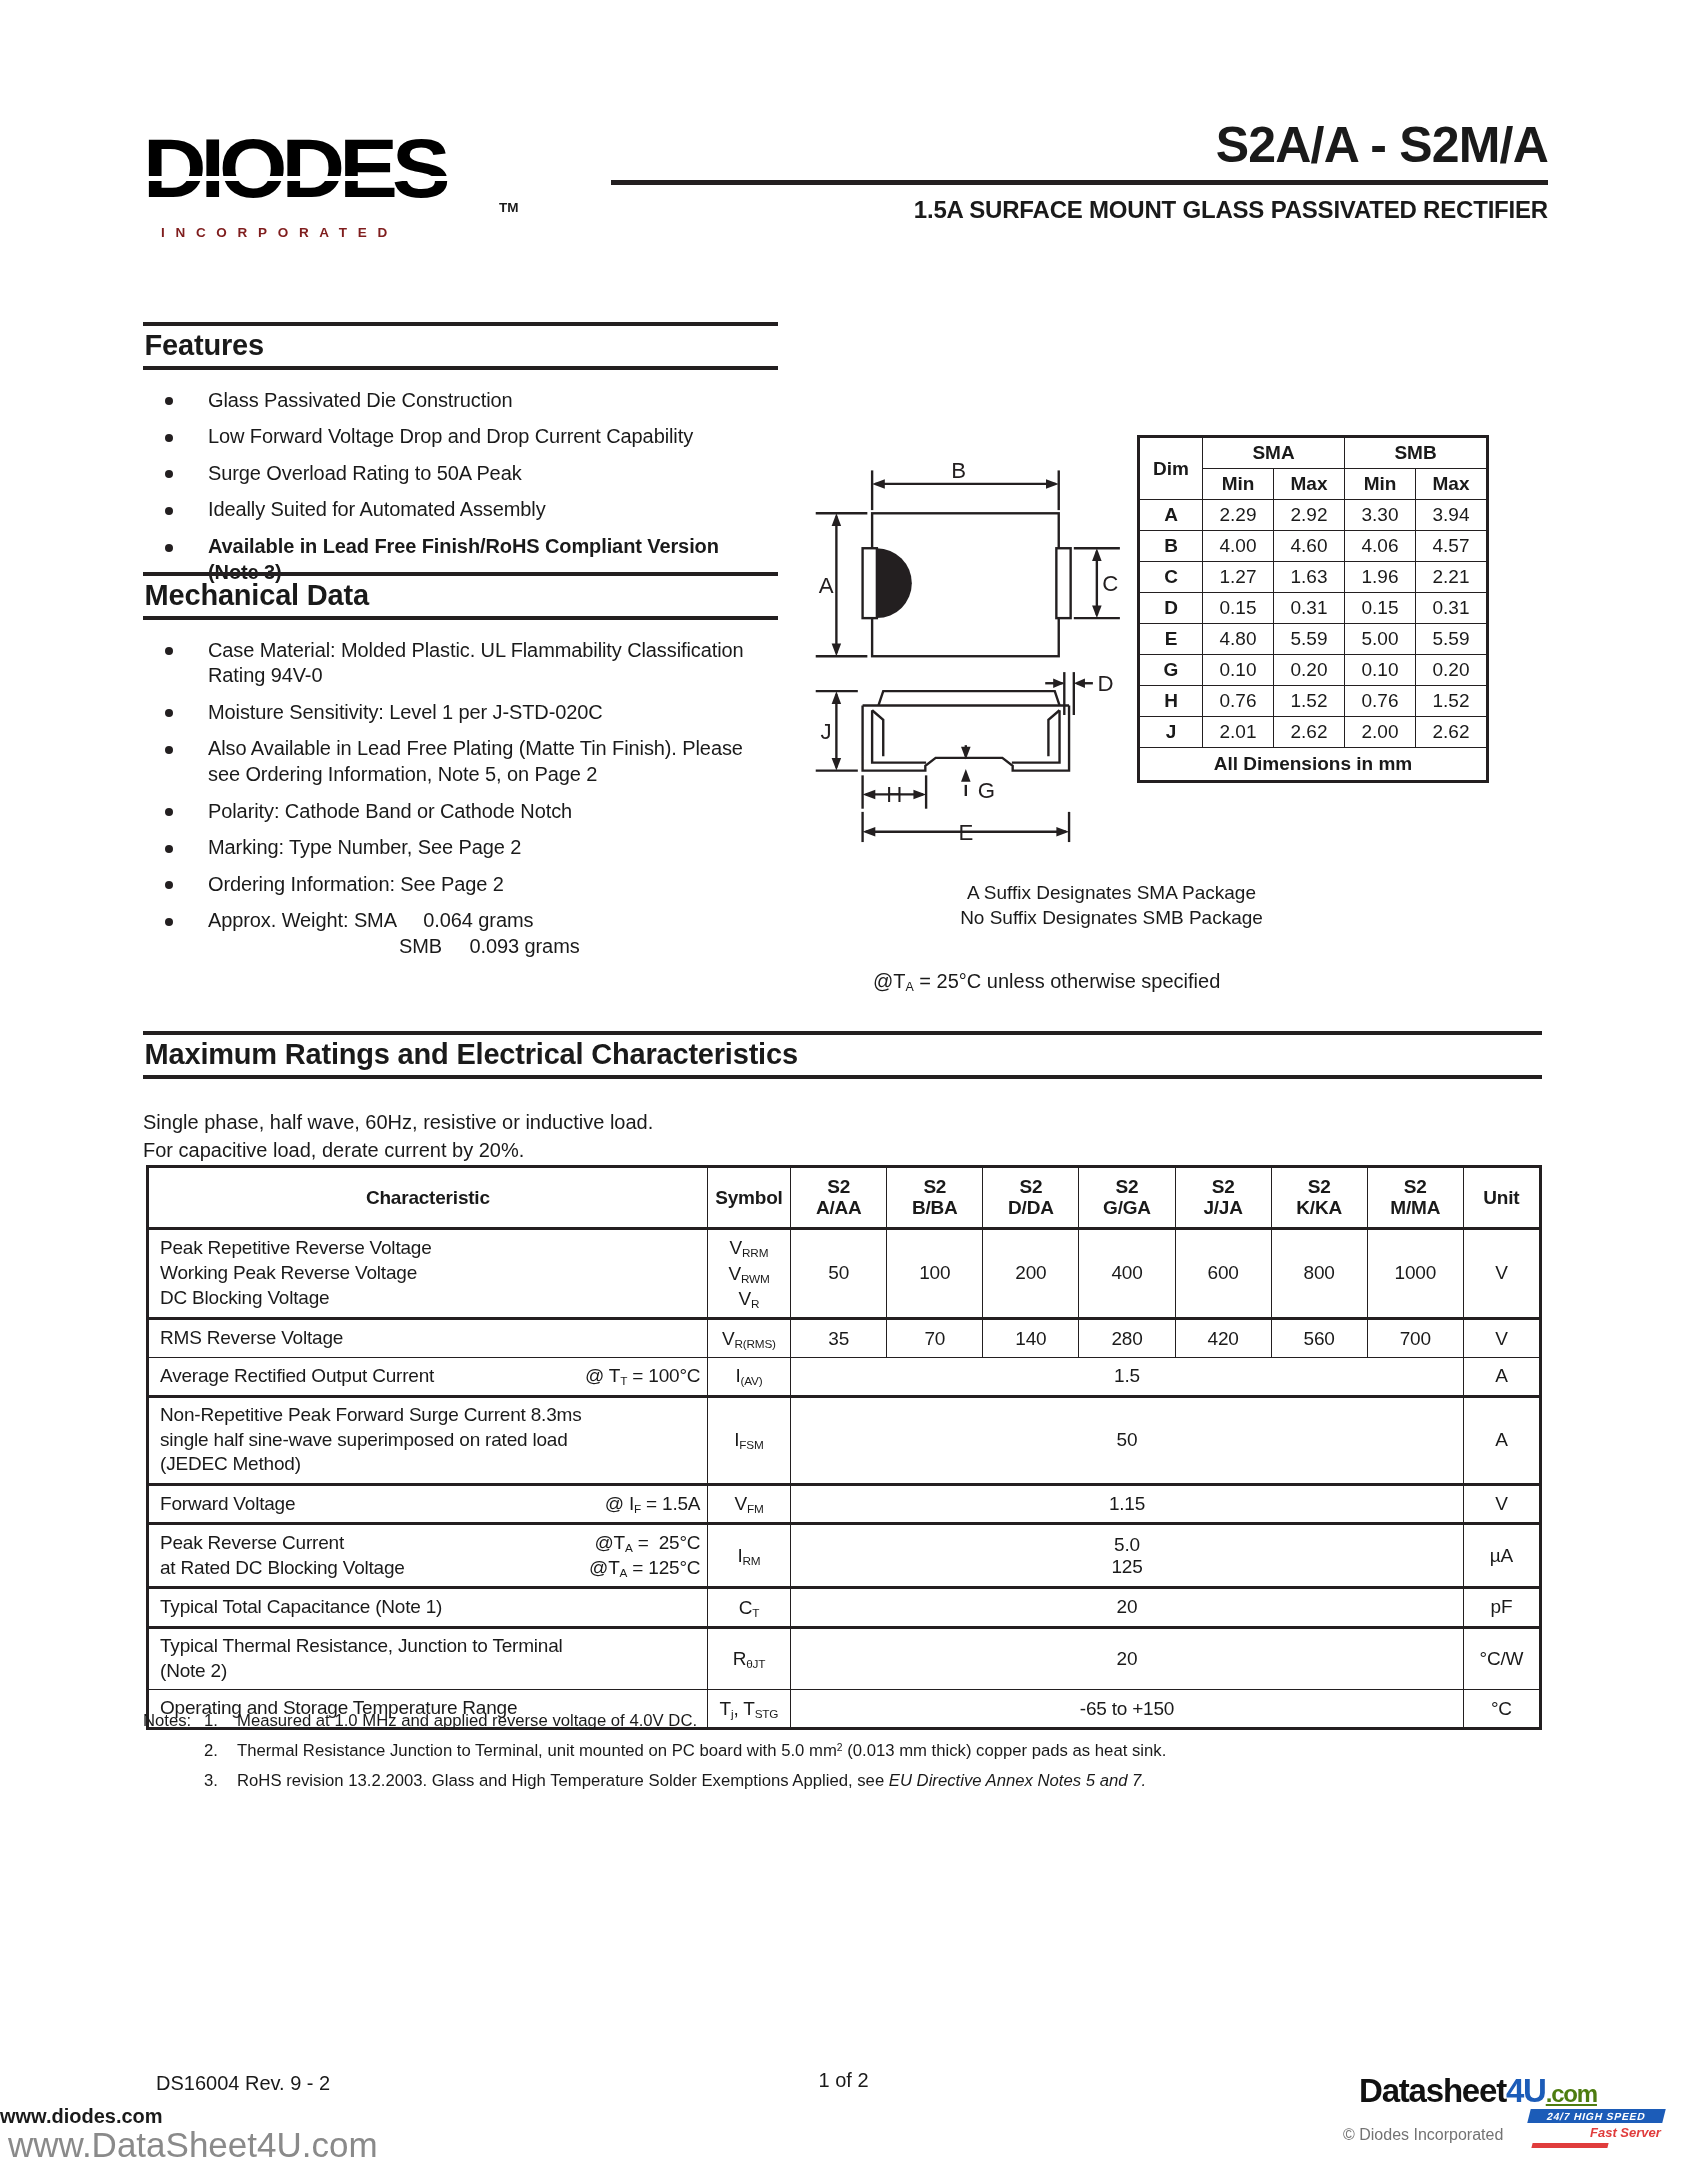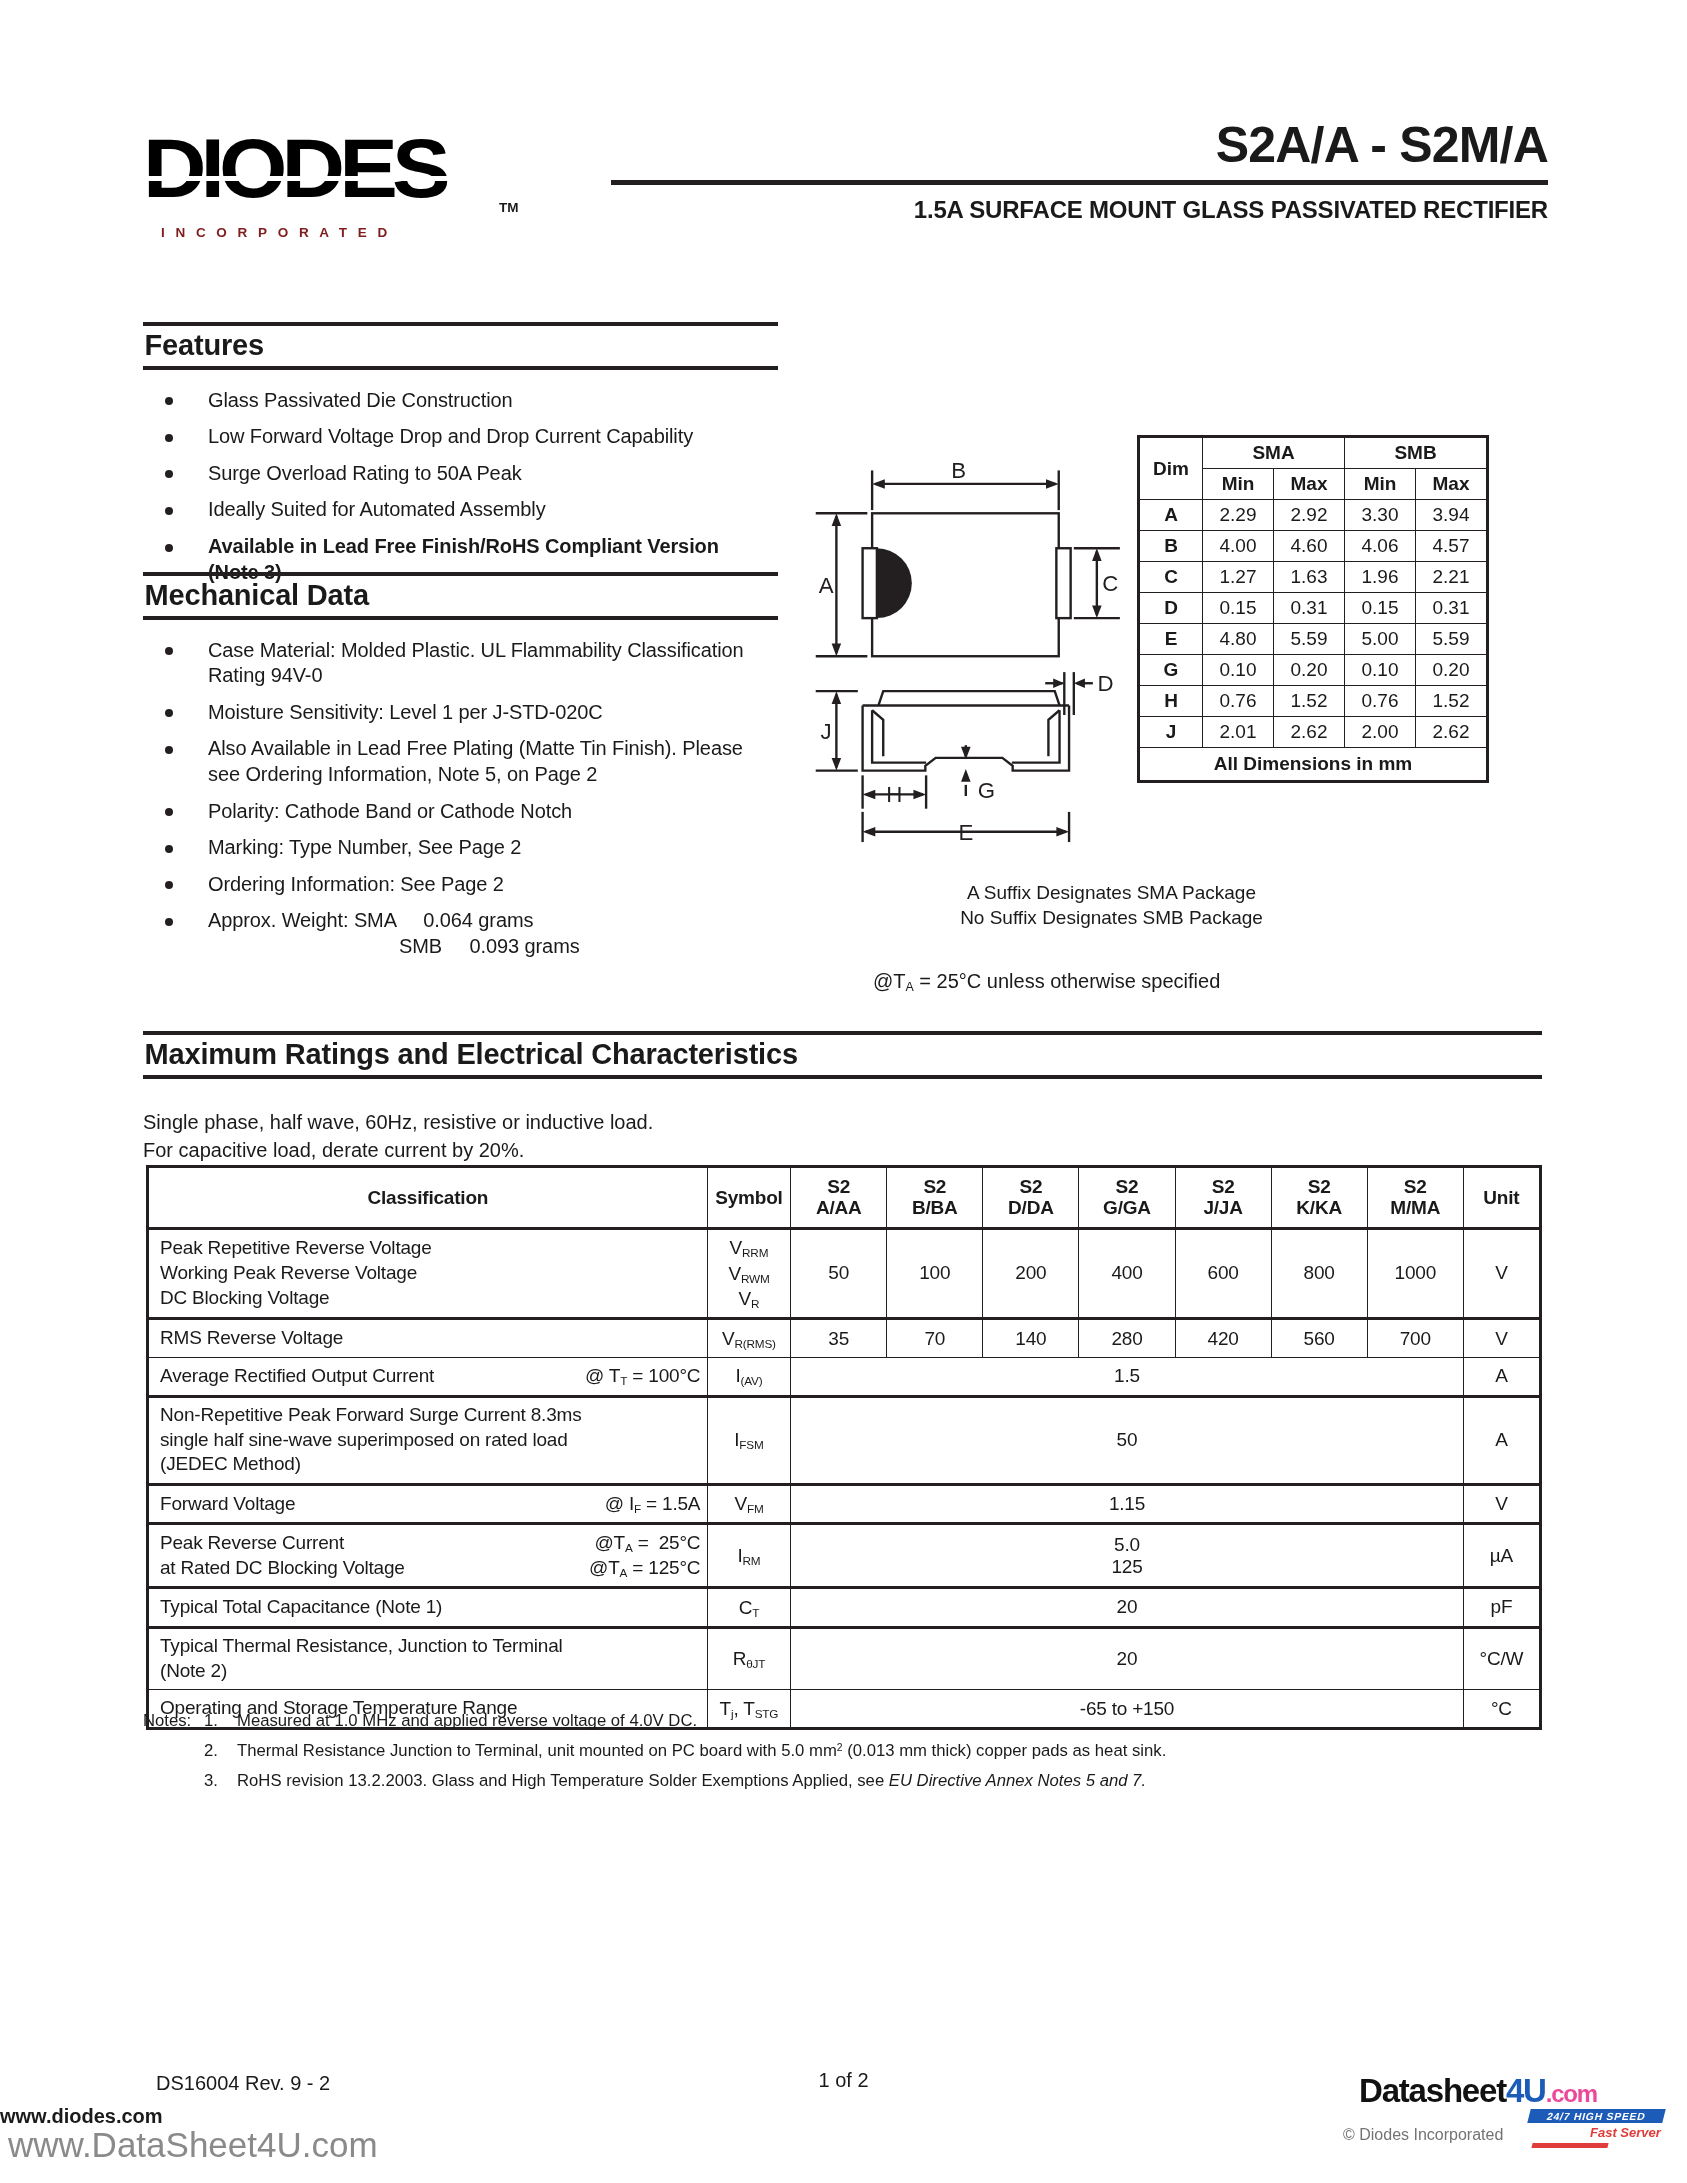--- a/index.html
+++ b/index.html
@@ -106,21 +106,21 @@
   
   .footer{position:absolute;left:0;top:2064px;width:1687px;height:119px;}
   .f-left{position:absolute;left:156px;top:8px;font-size:20px;}
   .f-page{position:absolute;left:0;right:0;top:4.8px;text-align:center;font-size:20px;}
   .f-site{position:absolute;left:0;right:0;top:41px;text-align:left;font-size:20px;font-weight:bold;}
   .f-copy{position:absolute;left:1343px;top:62px;font-size:16px;color:#737373;}
 
   .ds4u{position:absolute;left:1359px;top:2074px;width:318px;height:87px;}
   .ds4u .word{font-size:33px;font-weight:bold;letter-spacing:-1.2px;color:#111;line-height:1;}
   .ds4u .b4u{color:#1c5cb8;}
-  .ds4u .dotcom{color:#ec4899;font-size:24px;}
+  .ds4u .dotcom{color:#4d7c0f;font-size:24px;text-decoration:underline;}
   .ds4u .badge{position:absolute;left:170px;top:35px;width:135px;}
   .ds4u .b1{background:#1c5cb8;color:#fff;font-size:10.3px;font-weight:bold;
     letter-spacing:0.8px;padding:1.6px 4.8px;text-align:center;
     transform:skewX(-14deg);}
   .ds4u .b2{margin-top:1.6px;color:#e03c3c;font-size:13px;font-weight:bold;
     font-style:italic;text-align:right;padding-right:3.2px;}
   .ds4u .b2bar{height:4.8px;background:#e03c3c;width:76px;position:absolute;left:3.2px;top:18px;transform:skewX(-14deg);}
 
   .watermark{
     position:absolute;left:8px;top:2125px;font-size:35px;color:#8a8a8a;
@@ -364,21 +364,21 @@
         <col style="width:91px">
         <col style="width:91px">
       <col style="width:91px">
         <col style="width:91px">
         <col style="width:91px">
         <col style="width:91px">
       <col style="width:73px">
     </colgroup>
     <tbody>
         <tr>
-      <td class="hdr">Classification</td>
+      <td class="hdr">Characteristic</td>
       <td class="hdr">Symbol</td>
       <td class="hdr">S2<br>A/AA</td>
       <td class="hdr">S2<br>B/BA</td>
       <td class="hdr">S2<br>D/DA</td>
       <td class="hdr">S2<br>G/GA</td>
       <td class="hdr">S2<br>J/JA</td>
       <td class="hdr">S2<br>K/KA</td>
       <td class="hdr">S2<br>M/MA</td>
       <td class="hdr">Unit</td>
     </tr>

